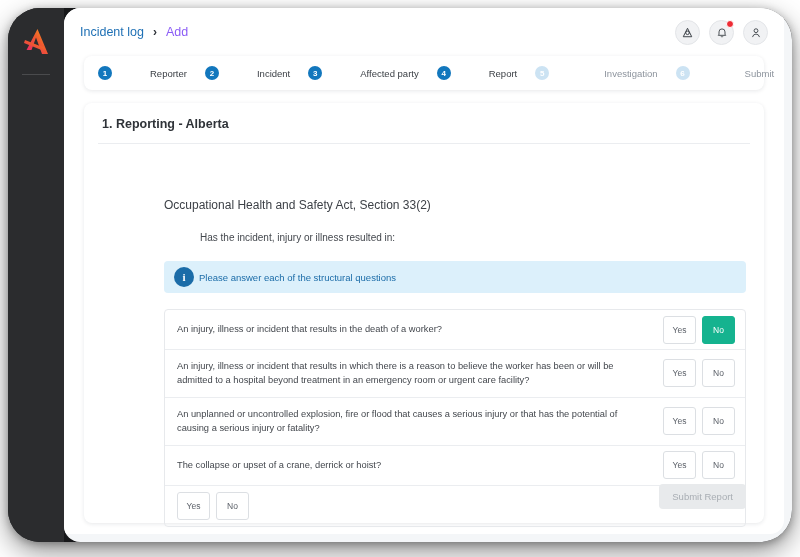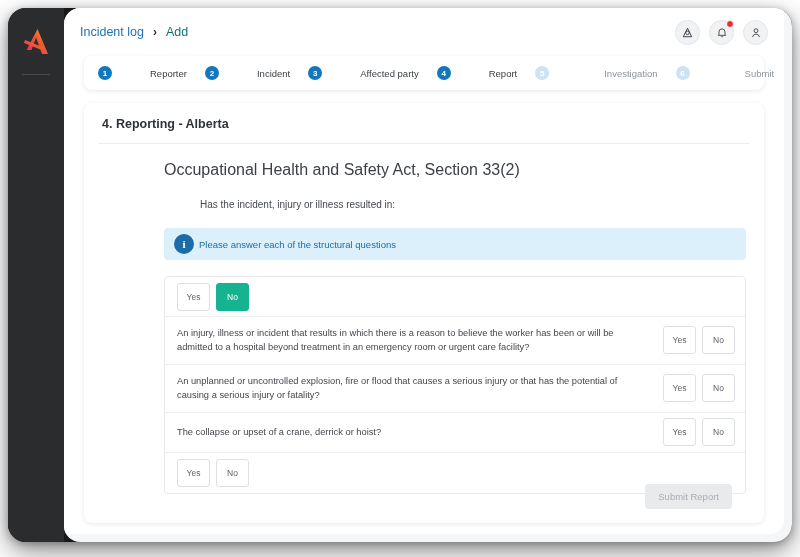--- a/index.html
+++ b/index.html
@@ -13,21 +13,21 @@
   }
 
   
   #app-window {
     position: absolute;
     left: 8px;
     top: 8px;
     width: 784px;
     height: 534px;
     background: #17181a;
-    border-radius: 18px;
+    border-radius: 32px;
     box-shadow: 0 10px 28px rgba(0,0,0,0.42), 0 2px 8px rgba(0,0,0,0.30);
     overflow: hidden;
     display: flex;
   }
 
   
   #sidebar-rail {
     width: 56px;
     flex: 0 0 56px;
     background: #2b2c2e;
@@ -83,21 +83,21 @@
   }
   .crumb-link {
     color: #2071b5;
     cursor: pointer;
   }
   .crumb-sep {
     color: #30343a;
     font-size: 12px;
     font-weight: bold;
   }
-  .crumb-current { color: #0f766e; }
+  .crumb-current { color: #8b5cf6; }
 
   #top-actions {
     margin-left: auto;
     display: flex;
     align-items: center;
     gap: 9px;
   }
   .icon-btn {
     width: 25px; height: 25px;
     border-radius: 50%;
@@ -180,23 +180,24 @@
   #title-rule {
     height: 1px;
     background: #ebedf0;
     margin: 0 14px;
   }
 
   #form-body {
     padding: 17px 18px 0 80px;
   }
   #statute-text {
-    font-size: 16px;
+    font-size: 12px;
     color: #3d4147;
     margin-bottom: 20px;
+    margin-top: 37px;
   }
   #lead-in-text {
     font-size: 10px;
     color: #44484e;
     margin-bottom: 18px;
     padding-left: 36px;
   }
 
   
   #info-banner {
@@ -269,21 +270,21 @@
   }
   .ans-btn.selected {
     background: #15b38f;
     border-color: #15b38f;
     color: #ffffff;
   }
 
   
   #card-footer {
     position: absolute;
-    right: 32px;
+    right: 18px;
     bottom: 14px;
   }
   #submit-button {
     background: #e8eaec;
     color: #a9aeb4;
     border: none;
     border-radius: 4px;
     font-size: 9.5px;
     font-family: "Liberation Sans", sans-serif;
     padding: 7px 13px;
@@ -373,36 +374,37 @@
           </div>
           <div class="step-line"></div>
           <div class="step disabled">
             <div class="step-num">6</div>
             <div class="step-label">Submit</div>
           </div>
         </div>
 
       <div id="content-card">
 
-        <div id="section-title">4. Reporting - Alberta</div>
+        <div id="section-title">1. Reporting - Alberta</div>
         <div id="title-rule"></div>
 
         <div id="form-body">
 
           <div id="statute-text">Occupational Health and Safety Act, Section 33(2)</div>
 
           <div id="lead-in-text">Has the incident, injury or illness resulted in:</div>
 
           <div id="info-banner">
             <div id="info-icon">i</div>
             <div id="info-text">Please answer each of the structural questions</div>
           </div>
 
           <div id="question-table">
               <div class="q-row">
+                <div class="q-text">An injury, illness or incident that results in the death of a worker?</div>
                 <div class="q-answers">
                   <div class="ans-btn">Yes</div>
                   <div class="ans-btn selected">No</div>
                 </div>
               </div>
               <div class="q-row">
                 <div class="q-text">An injury, illness or incident that results in which there is a reason to believe the worker has been or will be admitted to a hospital beyond treatment in an emergency room or urgent care facility?</div>
                 <div class="q-answers">
                   <div class="ans-btn">Yes</div>
                   <div class="ans-btn">No</div>

